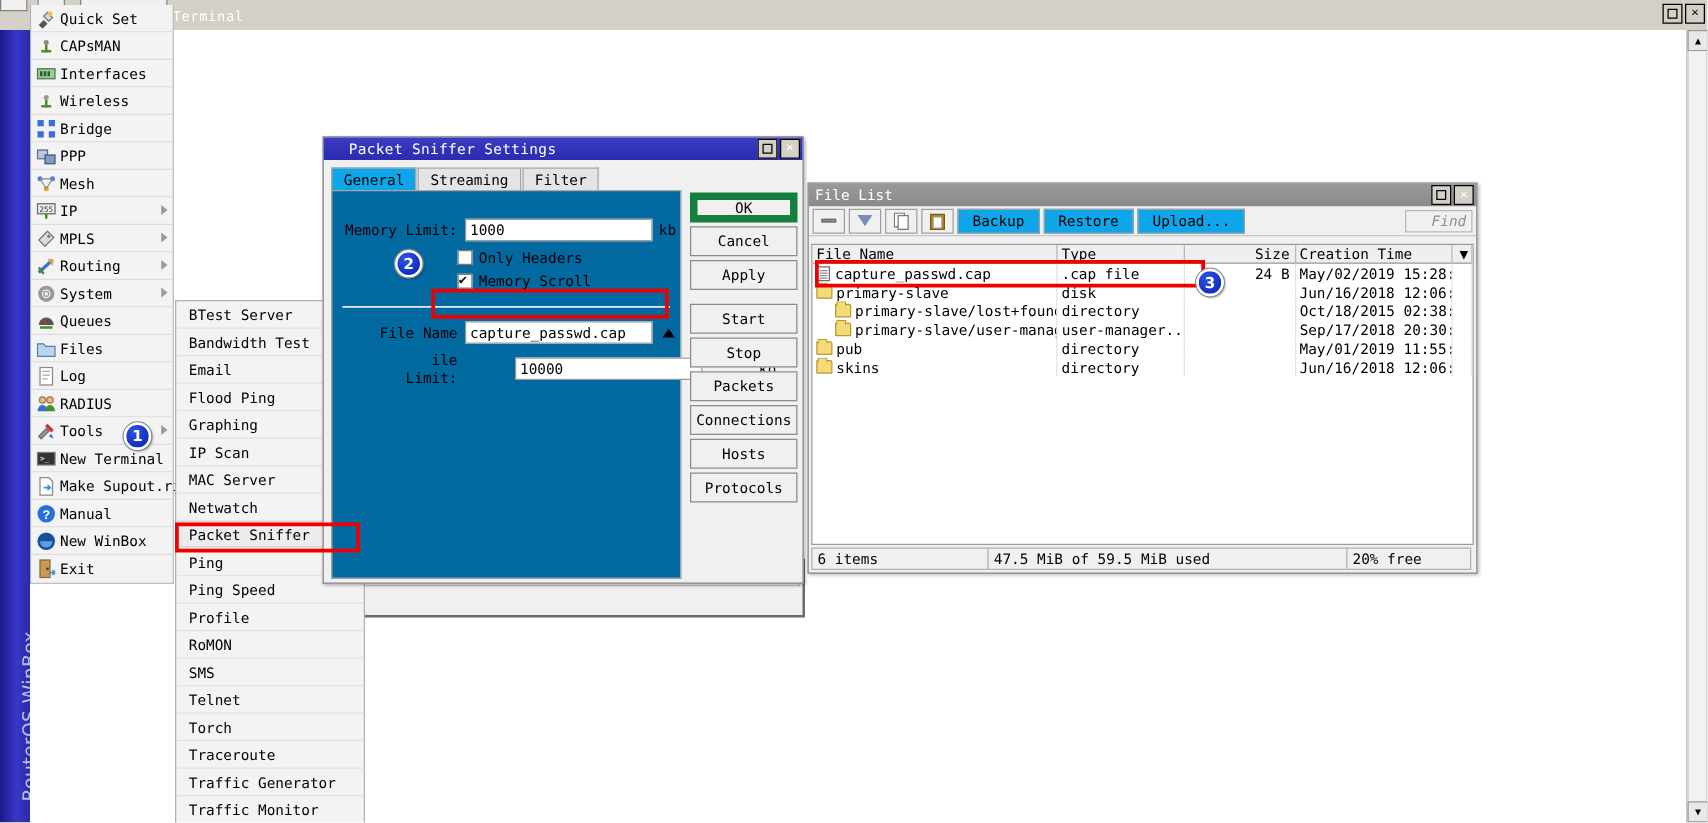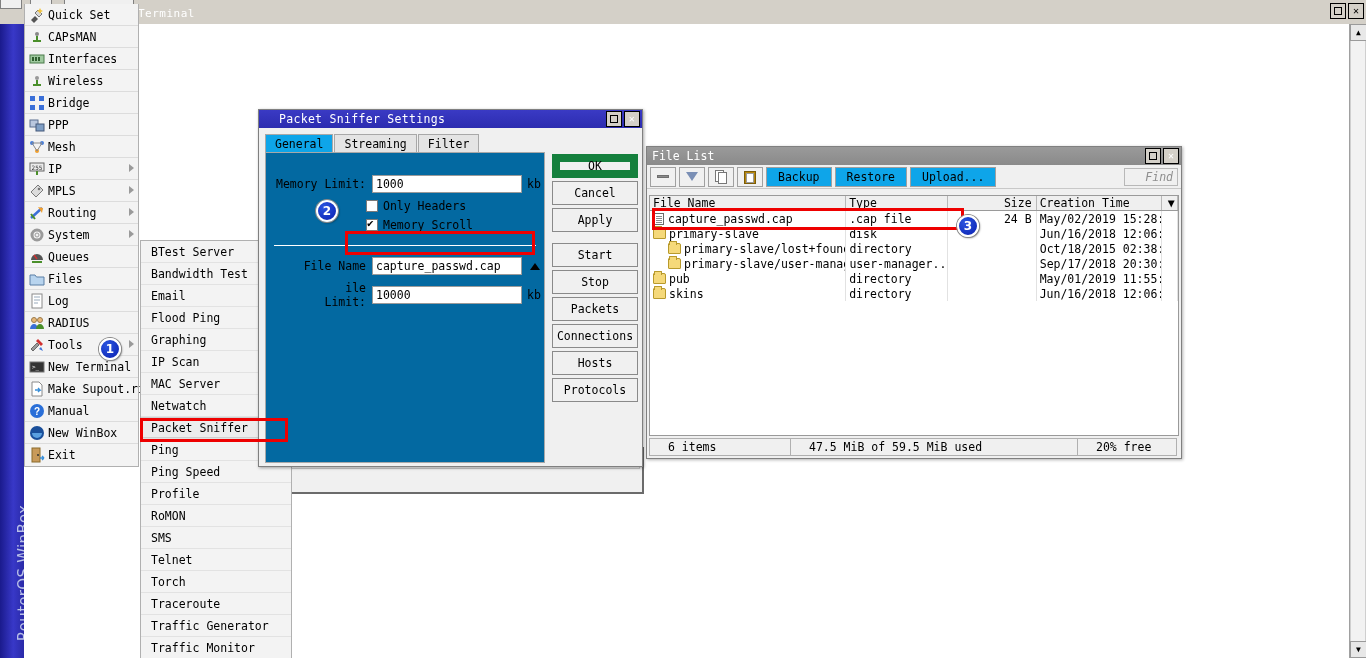--- a/index.html
+++ b/index.html
@@ -170,21 +170,21 @@
   }
   .sep { position: absolute; left: 8px; width: 262px; height: 1px;
     background: #cdcdcd; border-bottom: 1px solid #fff; }
 
   .btncol { position: absolute; left: 293px; top: 26px; width: 86px; }
   .dbtn {
     width: 86px; height: 24px; background: #f0f0f0; border: 1px solid #8a8a8a;
     font-size: 11.5px; display: flex; align-items: center; justify-content: center;
     margin-bottom: 3px; font-family: "DejaVu Sans Mono","Liberation Mono",monospace;
   }
-  .dbtn.default { border: 8px solid #15803d; }
+  .dbtn.default { border: 6px solid #15803d; }
   .dbtn.gap { margin-top: 11px; }
 
   .spin-up {
     width: 0; height: 0; border-left: 5px solid transparent;
     border-right: 5px solid transparent; border-bottom: 7px solid #000;
   }
 
   
   .filewin {
     position: absolute; left: 646px; top: 146px; width: 536px; height: 313px;
@@ -251,21 +251,21 @@
     background:#f5d97a; border:1px solid #b89a2c; border-bottom:none;
     border-radius:1px 1px 0 0;
   }
   .indent { padding-left: 18px !important; }
   .fw-status {
     position: absolute; left: 2px; right: 2px; bottom: 2px; height: 18px;
     display: flex; font-size: 11.5px;
   }
   .fw-status .sc {
     border: 1px solid #b0b0b0; height: 18px; display: flex; align-items: center;
-    padding-left: 18px; background: #f0f0f0; margin-right: -1px;
+    padding-left: 4px; background: #f0f0f0; margin-right: -1px;
   }
   .sc1 { width: 142px; } .sc2 { width: 288px; } .sc3 { width: 100px; }
 
   
   .redbox { position: absolute; border: 3px solid #ee0000; pointer-events: none; }
 
   
   .badge {
     position: absolute; width: 22px; height: 22px; border-radius: 50%;
     background: radial-gradient(circle at 35% 30%, #2a55e0, #0a1fb0);
@@ -540,21 +540,21 @@
         </div>
 
         <div class="sep" style="top:92px;"></div>
 
         <div class="frow" style="left:34px; top:104px;">
           <span class="flabel" style="width:66px;">File Name</span>
           <span class="finput" style="width:150px; margin-left:6px;">capture_passwd.cap</span>
           <span style="margin-left:8px;" class="spin-up"></span>
         </div>
 
-        <div class="frow" style="left:34px; top:128px;">
+        <div class="frow" style="left:34px; top:128px;gap:40px;">
           <span class="flabel" style="width:66px;">ile Limit:</span>
           <span class="finput" style="width:150px; margin-left:6px;">10000</span>
           <span class="unit">kb</span>
         </div>
       </div>
 
       <div class="btncol" id="dlg-buttons">
           <div class="dbtn default">OK</div>
           <div class="dbtn">Cancel</div>
           <div class="dbtn">Apply</div>

